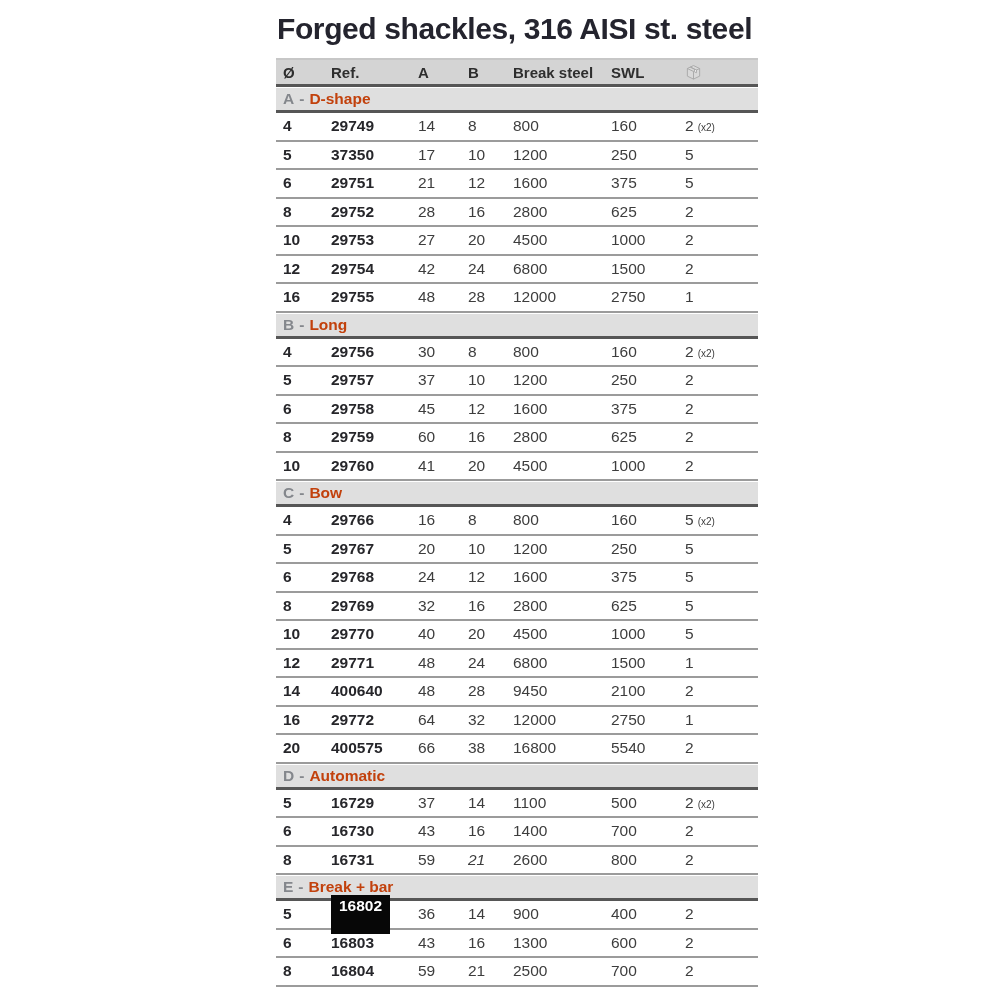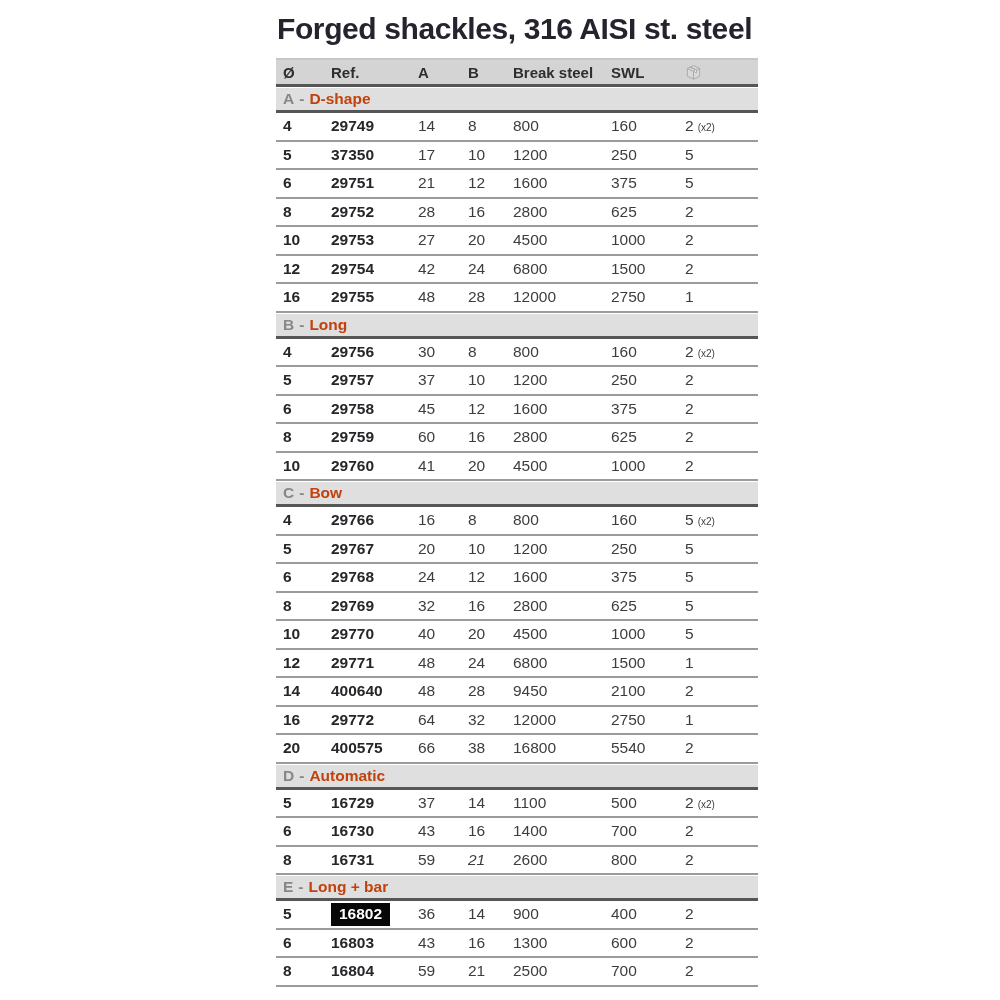--- a/index.html
+++ b/index.html
@@ -34,21 +34,21 @@
   .c{flex:0 0 auto;box-sizing:border-box;white-space:nowrap}
   .c-d  {width:50px;padding-left:7px}
   .c-ref{width:85px;padding-left:5px}
   .c-a  {width:50px;padding-left:7px}
   .c-b  {width:45px;padding-left:7px}
   .c-bl {width:105px;padding-left:7px}
   .c-swl{width:52px;text-align:left;padding-right:5px}
   .c-pack{width:95px;padding-left:22px}
   .bold{font-weight:bold;color:#26262a}
   .it{font-style:italic}
-  .hl{background:#070707;color:#ffffff;padding:2px 8px 3px;display:inline-block}
+  .hl{background:#070707;color:#ffffff;padding:2px 8px 19px;display:inline-block}
   .note{font-size:10px;margin-left:4px;color:#3d3d3d}
   .pack-icon-wrap{display:inline-flex;align-items:center}
 </style>
 </head>
 <body>
 
 <div class="page">
   <h1 class="title">Forged shackles, 316 AISI st. steel</h1>
 
   <div class="table">
@@ -303,21 +303,21 @@
           <span class="c c-ref bold"><span class="">16731</span></span>
           <span class="c c-a">59</span>
           <span class="c c-b it">21</span>
           <span class="c c-bl">2600</span>
           <span class="c c-swl">800</span>
           <span class="c c-pack"><span>2</span></span>
         </div>
         <div class="sec-header">
           <span class="sec-letter">E</span>
           <span class="sec-sep">-</span>
-          <span class="sec-name">Long + bar</span>
+          <span class="sec-name">Break + bar</span>
         </div>
         <div class="row">
           <span class="c c-d bold">5</span>
           <span class="c c-ref bold"><span class="hl">16802</span></span>
           <span class="c c-a">36</span>
           <span class="c c-b">14</span>
           <span class="c c-bl">900</span>
           <span class="c c-swl">400</span>
           <span class="c c-pack"><span>2</span></span>
         </div>

